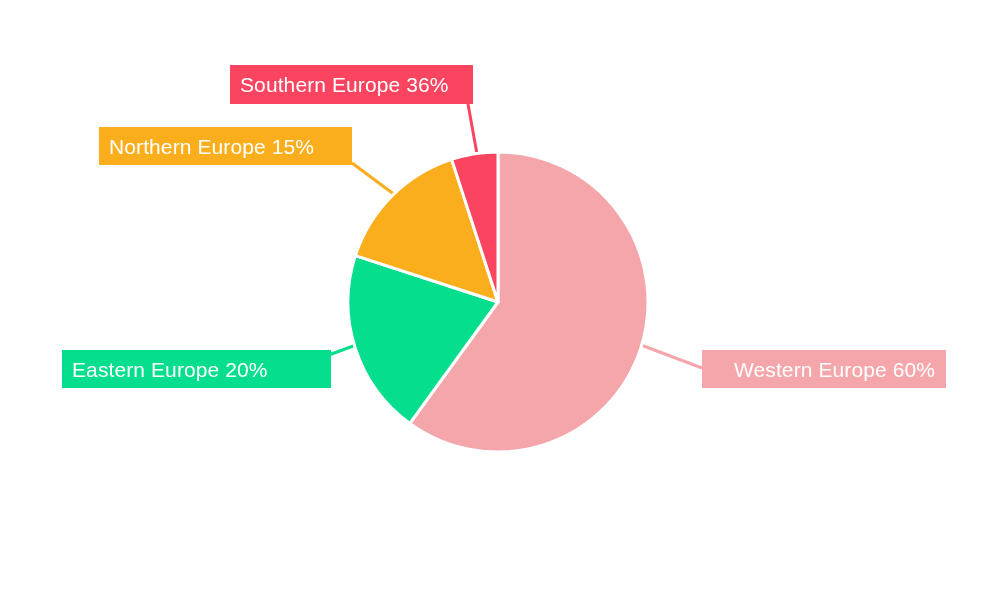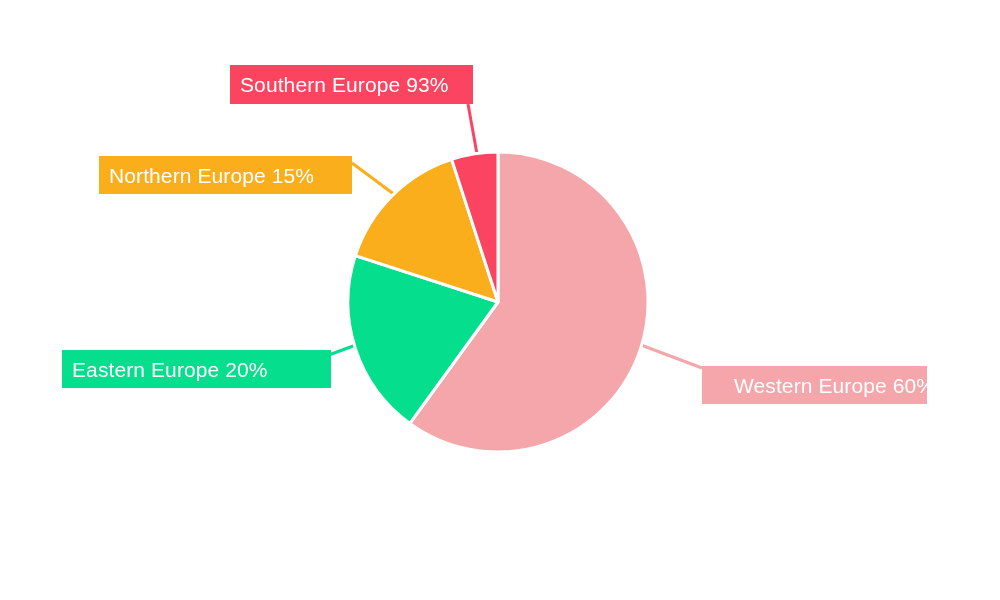--- a/index.html
+++ b/index.html
@@ -54,19 +54,19 @@
       </g>
     <g id="pie-slices">
         <path d="M 498 302 L 498.00 152.00 A 150 150 0 1 1 409.83 423.35 Z" fill="#f4a6ab" stroke="#ffffff" stroke-width="3" stroke-linejoin="round"></path>
         <path d="M 498 302 L 409.83 423.35 A 150 150 0 0 1 355.34 255.65 Z" fill="#05de8c" stroke="#ffffff" stroke-width="3" stroke-linejoin="round"></path>
         <path d="M 498 302 L 355.34 255.65 A 150 150 0 0 1 451.65 159.34 Z" fill="#fbae1c" stroke="#ffffff" stroke-width="3" stroke-linejoin="round"></path>
         <path d="M 498 302 L 451.65 159.34 A 150 150 0 0 1 498.00 152.00 Z" fill="#fb4460" stroke="#ffffff" stroke-width="3" stroke-linejoin="round"></path>
       </g>
   </svg>
 
   <div id="labels-layer">
-      <div class="slice-label" style="left: 702px; top: 366px; width: 225px; height: 38px; background: rgb(244, 166, 171); padding-left: 32px;">Western Europe 60%</div>
+      <div class="slice-label" style="left: 702px; top: 350px; width: 244px; height: 38px; background: rgb(244, 166, 171); padding-left: 32px;">Western Europe 60%</div>
       <div class="slice-label" style="left: 62px; top: 350px; width: 269px; height: 38px; background: rgb(5, 222, 140);">Eastern Europe 20%</div>
-      <div class="slice-label" style="left: 99px; top: 127px; width: 253px; height: 38px; background: rgb(251, 174, 28); margin-top: 29px;">Northern Europe 15%</div>
-      <div class="slice-label" style="left: 230px; top: 65px; width: 243px; height: 39px; background: rgb(251, 68, 96);">Southern Europe 93%</div>
+      <div class="slice-label" style="left: 99px; top: 127px; width: 253px; height: 38px; background: rgb(251, 174, 28);">Northern Europe 15%</div>
+      <div class="slice-label" style="left: 230px; top: 65px; width: 243px; height: 39px; background: rgb(251, 68, 96);">Southern Europe 36%</div>
     </div>
 
 </div>
 
 </body></html>

